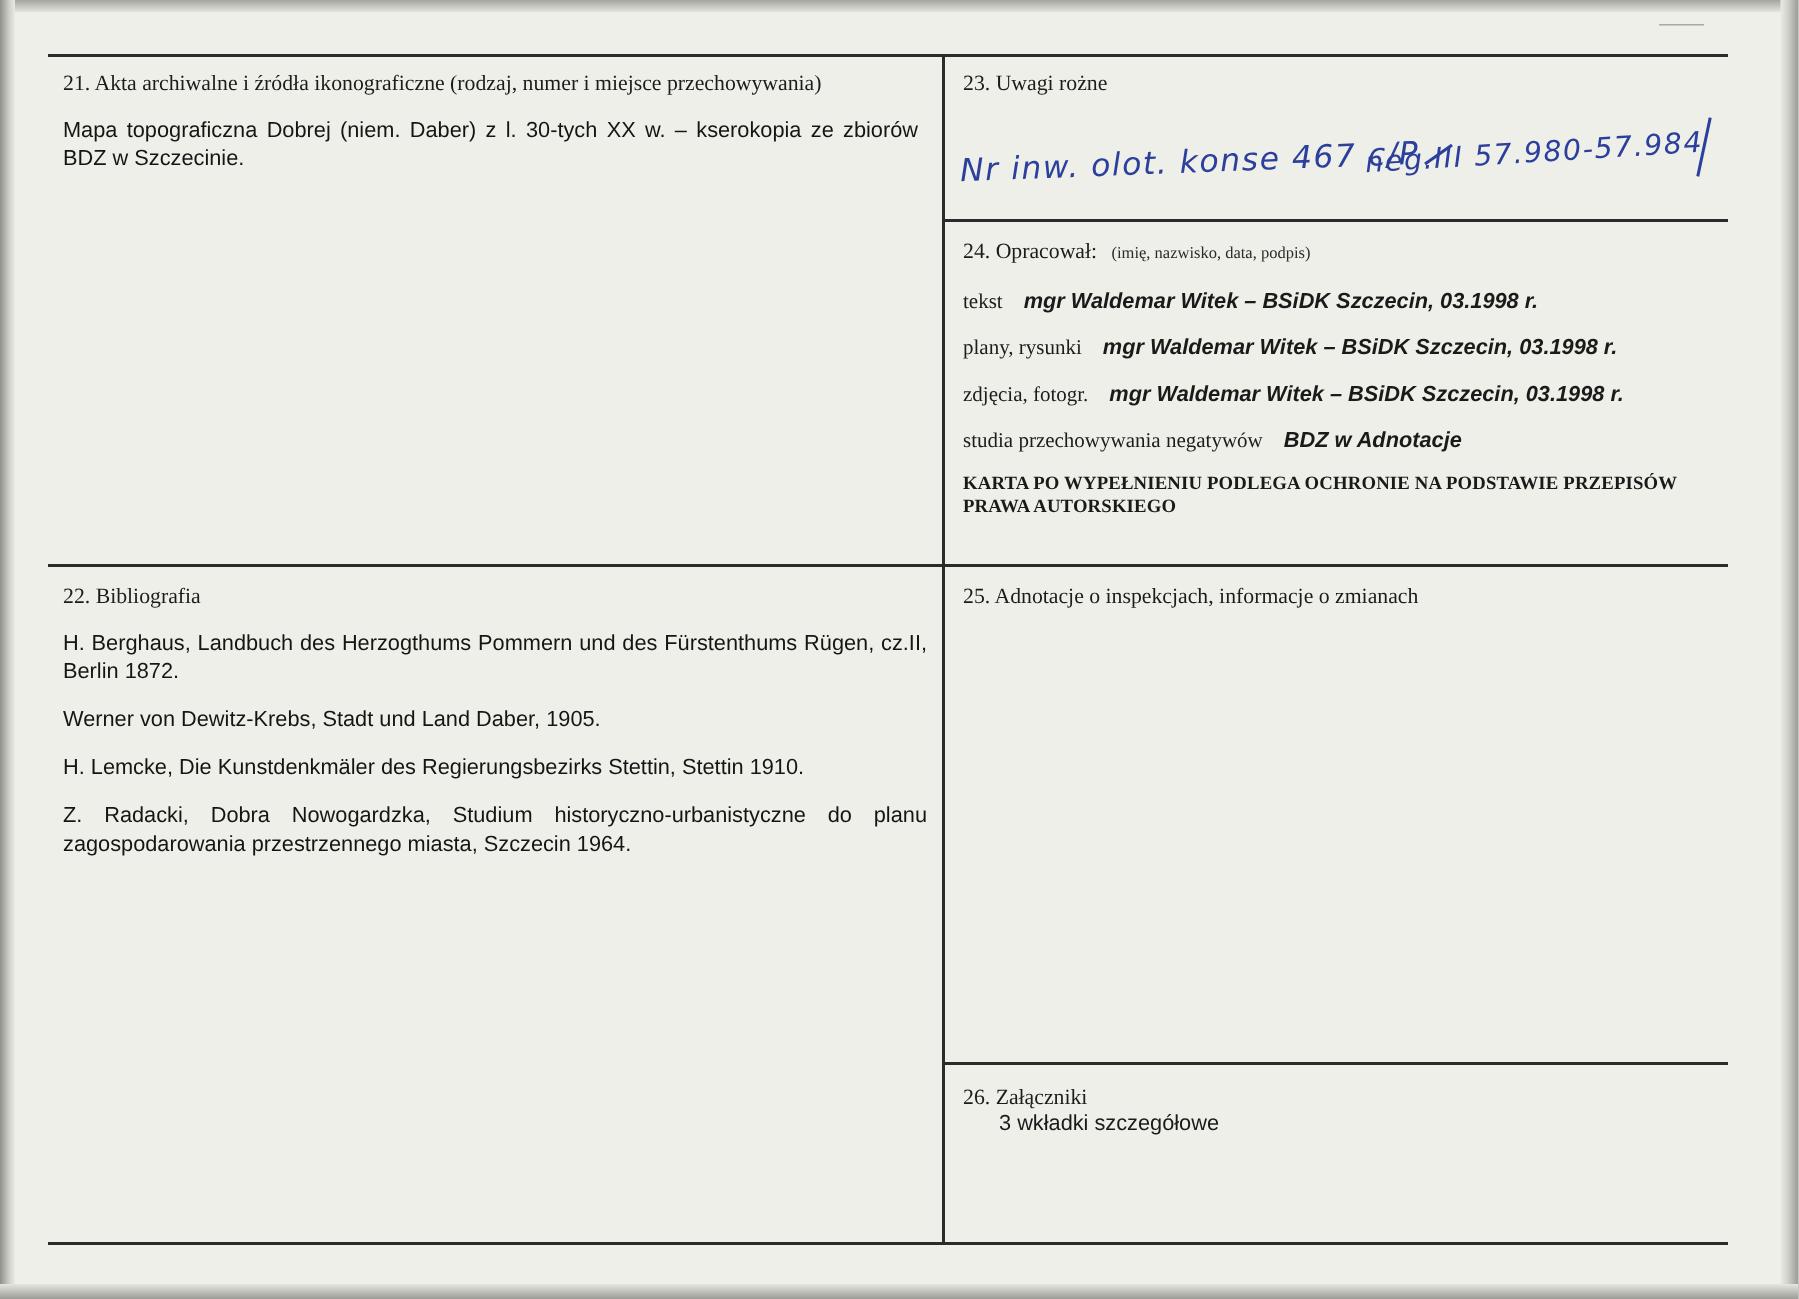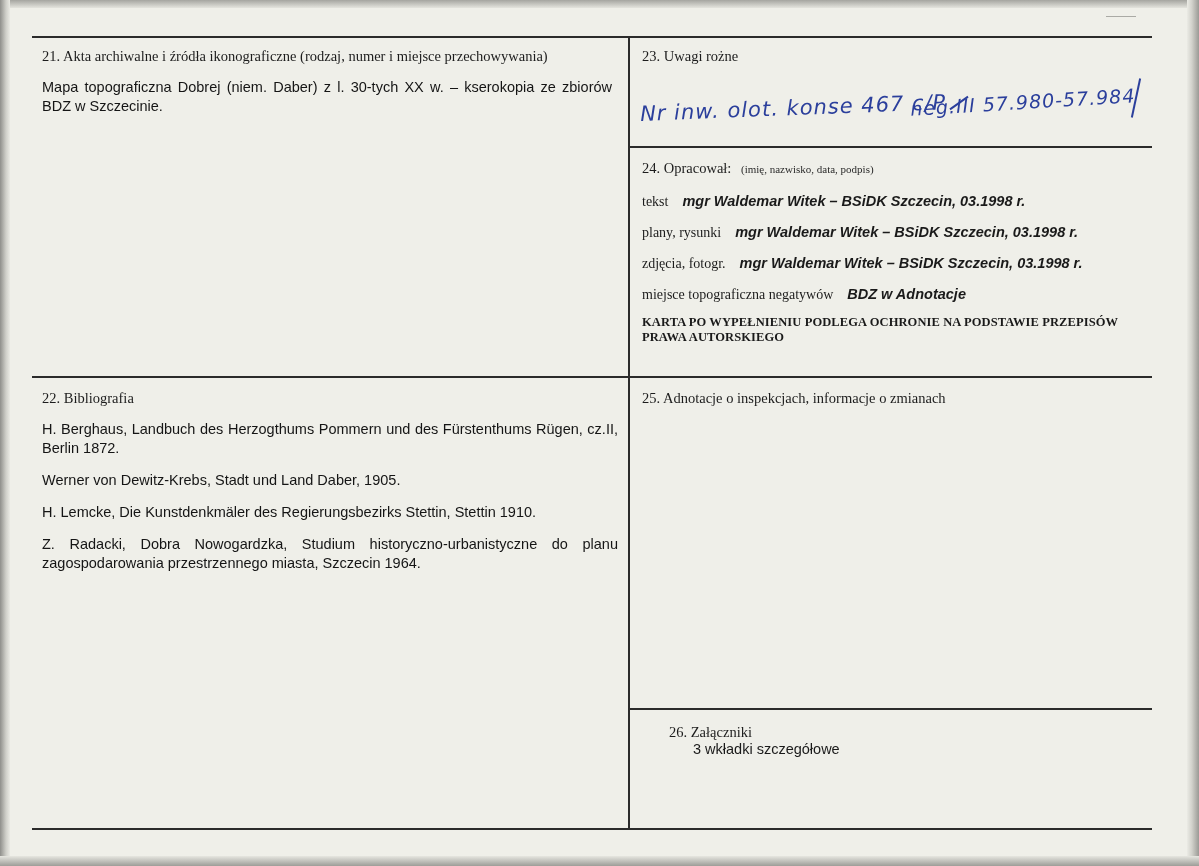--- a/index.html
+++ b/index.html
@@ -213,39 +213,39 @@
           </div>
           <div class="field-row">
             <span class="field-label">plany, rysunki</span>
             <span class="field-value">mgr Waldemar Witek – BSiDK Szczecin, 03.1998 r.</span>
           </div>
           <div class="field-row">
             <span class="field-label">zdjęcia, fotogr.</span>
             <span class="field-value">mgr Waldemar Witek – BSiDK Szczecin, 03.1998 r.</span>
           </div>
           <div class="field-row" style="margin-bottom:12px;">
-            <span class="field-label">miejsce topograficzna negatywów</span>
+            <span class="field-label">studia przechowywania negatywów</span>
             <span class="field-value">BDZ w Adnotacje</span>
           </div>
         </div>
 
         <div class="notice" style="width:500px;">KARTA PO WYPEŁNIENIU PODLEGA OCHRONIE NA PODSTAWIE PRZEPISÓW PRAWA  AUTORSKIEGO</div>
       </div>
     </div>
 
     <div class="cell" style="left:598px; top:342px; width:522px; height:330px;">
       <div style="position:absolute; left:12px; top:12px; width:500px;">
         <div class="cell-num">
           <span>25.</span>
           <span>Adnotacje o inspekcjach, informacje o zmianach</span>
         </div>
       </div>
     </div>
 
-    <div class="cell" style="left:625px; top:674px; width:522px; height:128px;">
+    <div class="cell" style="left:598px; top:674px; width:522px; height:128px;">
       <div style="position:absolute; left:12px; top:14px; width:500px;">
         <div class="cell-num">
           <span>26.</span>
           <span>Załączniki</span>
         </div>
         <div class="attach-text" style="margin-left:24px;">3 wkładki  szczegółowe</div>
       </div>
     </div>
 
   </div>

